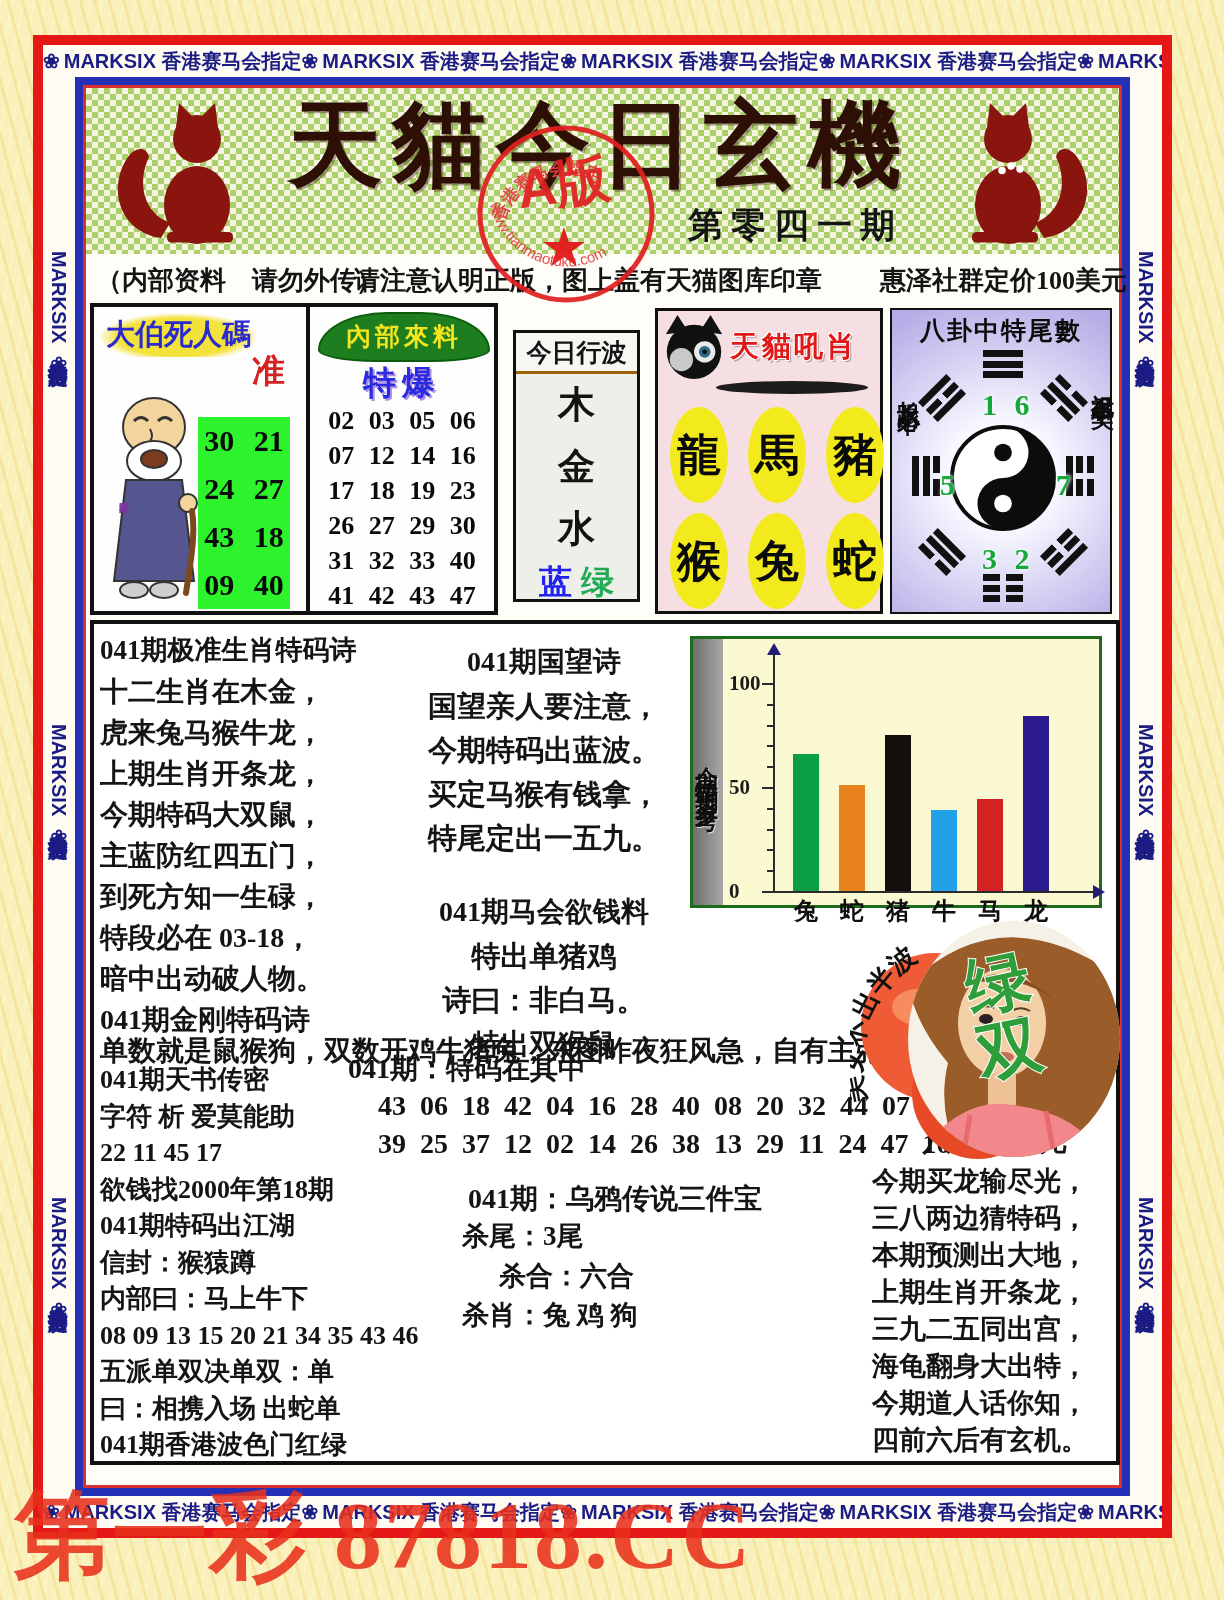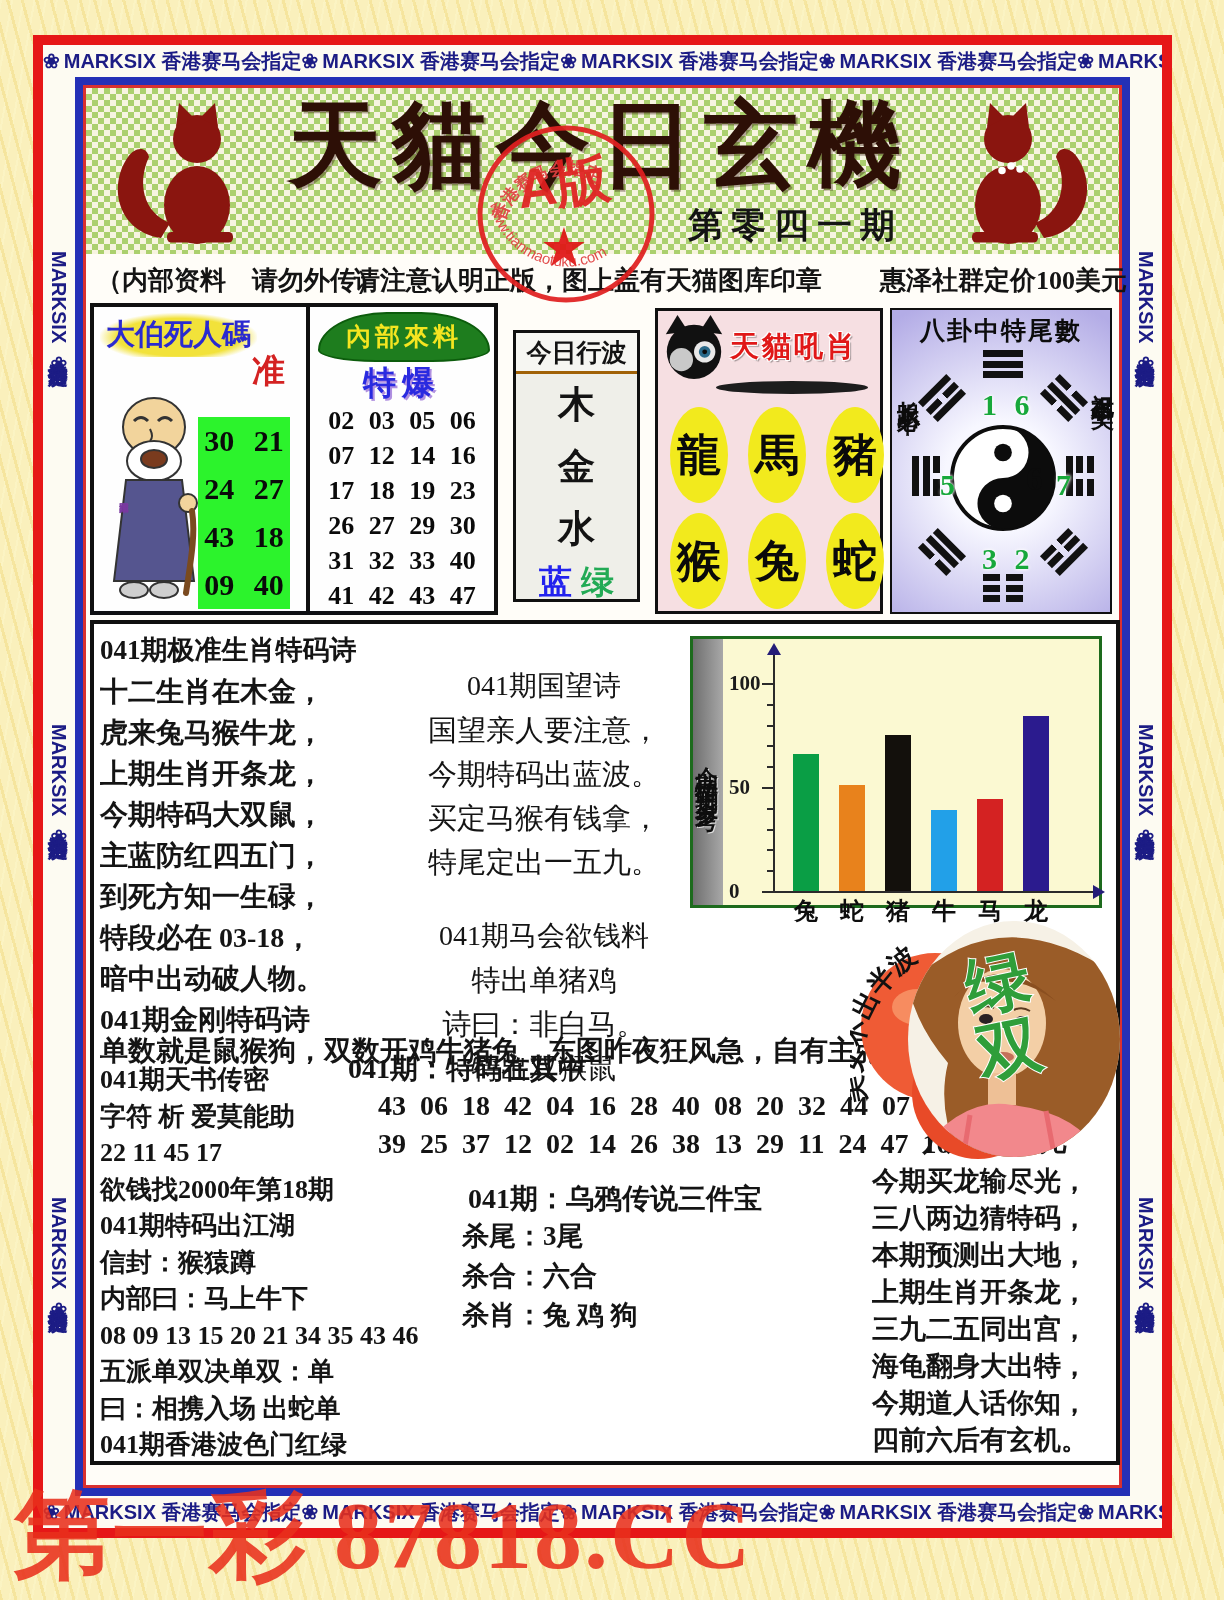--- a/index.html
+++ b/index.html
@@ -65,21 +65,21 @@
   .vtxt{writing-mode:vertical-rl;font-weight:900;color:#0c0c0c;font-size:23px;letter-spacing:4px;}
   .gnum{position:absolute;color:#17a83b;font-weight:900;font-size:30px;
        text-shadow:0 0 3px #fff,0 0 4px #fff;font-family:"Liberation Serif",serif;word-spacing:10px;}
   .tg{position:absolute;width:40px;height:28px;display:flex;flex-direction:column;justify-content:space-between;}
   .tg i{height:7px;background:#111;display:block;}
   .tg i.sp{background:linear-gradient(90deg,#111 42%,transparent 42% 58%,#111 58%);}
   
   .main-box{left:90px;top:620px;width:1030px;height:845px;border:4px solid #101010;background:#fff;box-sizing:border-box;}
   .serifblk{font-family:"Liberation Serif",serif;color:#141414;}
   .poemL{left:100px;top:630px;width:310px;font-size:28px;line-height:41px;font-weight:600;}
-  .poemM{left:398px;top:640px;width:292px;text-align:center;font-weight:400;margin-top:24px;}
+  .poemM{left:398px;top:640px;width:292px;text-align:center;font-weight:700;}
   .poemM .t{font-size:28px;line-height:44px;}
   .poemM .l{font-size:29px;line-height:44px;}
   .chart-box{left:690px;top:636px;width:412px;height:272px;border:3px solid #1d6b1d;background:#fbf9d2;box-sizing:border-box;}
   .chart-strip{position:absolute;left:0;top:0;bottom:0;width:30px;background:linear-gradient(90deg,#6f6f6f,#a8a8a8);
        writing-mode:vertical-rl;text-align:center;font-size:23px;font-weight:900;color:#0e0e0e;
        text-shadow:1px 1px 0 #ddd;letter-spacing:6px;}
   .chart-plot{position:absolute;left:34px;top:6px;width:368px;height:258px;}
   .axis{position:absolute;background:#2b2b2b;}
   .tick{position:absolute;height:2px;background:#2b2b2b;}
   .ylab{position:absolute;width:32px;font-size:21px;font-weight:700;color:#1b1b1b;font-family:"Liberation Serif",serif;}
@@ -456,21 +456,21 @@
   <div>曰：相携入场 出蛇单</div>
   <div>041期香港波色门红绿</div>
 </div>
 
 <div class="abs tmz-t serifblk">041期：特码在其中</div>
 <div class="abs tmz-r serifblk" style="top:1090px;">43 06 18 42 04 16 28 40 08 20 32 44 07 19 03</div>
 <div class="abs tmz-r serifblk" style="top:1128px;">39 25 37 12 02 14 26 38 13 29 11 24 47 10 22</div>
 
 <div class="abs wuya-t serifblk">041期：乌鸦传说三件宝</div>
 <div class="abs wuya-l serifblk" style="top:1218px;">杀尾：3尾</div>
-<div class="abs wuya-l serifblk" style="top:1258px;">杀合：六合</div>
+<div class="abs wuya-l serifblk" style="top:1258px;margin-left:37px;">杀合：六合</div>
 <div class="abs wuya-l serifblk" style="top:1297px;">杀肖：兔 鸡 狗</div>
 
 <div class="abs baju serifblk">
   <div class="bt">八句输尽光</div>
   <div>今期买龙输尽光，</div>
   <div>三八两边猜特码，</div>
   <div>本期预测出大地，</div>
   <div>上期生肖开条龙，</div>
   <div>三九二五同出宫，</div>
   <div>海龟翻身大出特，</div>

